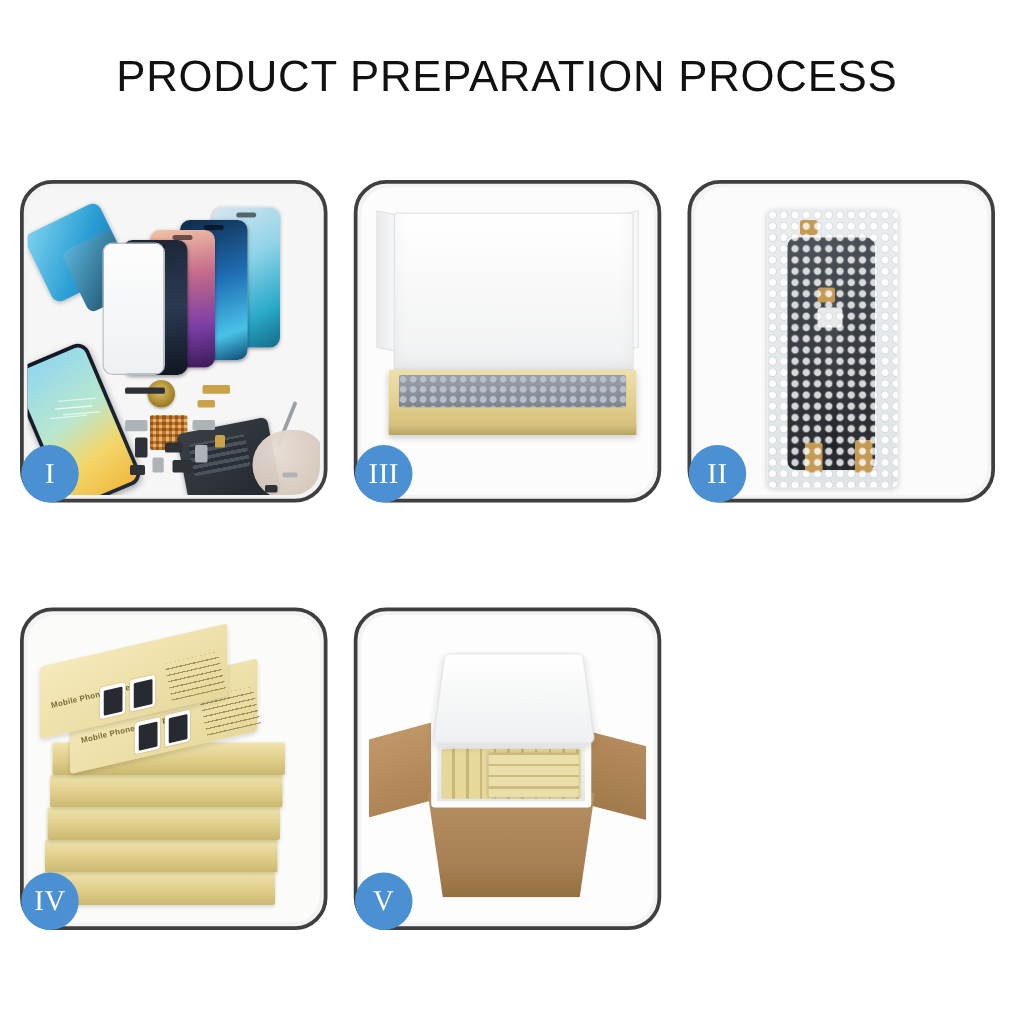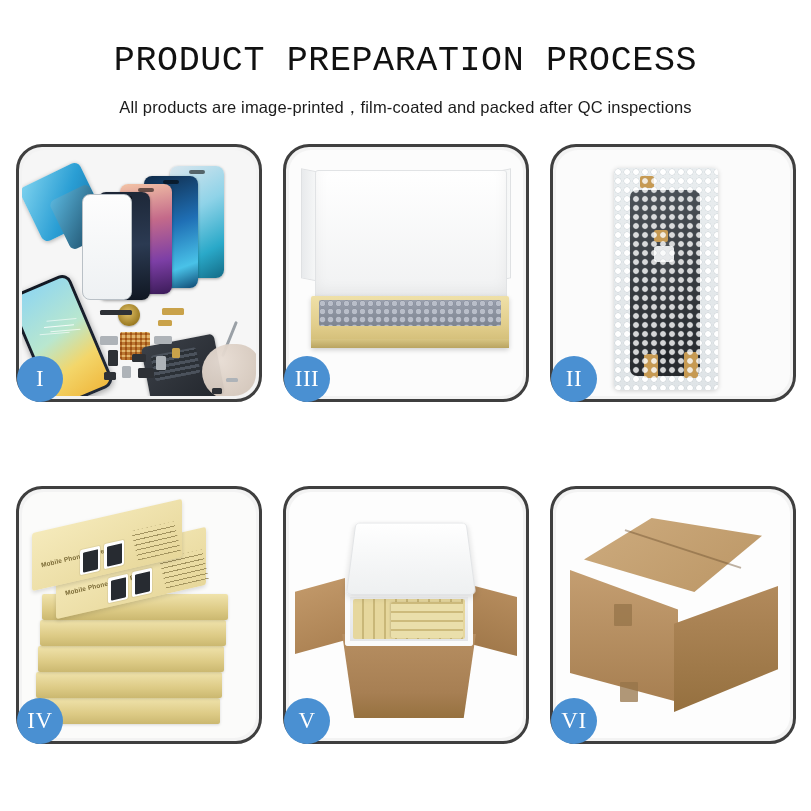--- a/index.html
+++ b/index.html
@@ -14,21 +14,21 @@
     font-family: "Liberation Sans", sans-serif;
     position: relative;
   }
 
   
   .header {
     padding-top: 44px;
     text-align: center;
   }
   .page-title {
-    font-family: Liberation Mono, monospace;
+    font-family: Liberation Sans, sans-serif;
     font-size: 35px;
     font-weight: 400;
     letter-spacing: 0.6px;
     color: #111111;
     line-height: 1;
     margin: 0;
     white-space: nowrap;
   }
   .page-subtitle {
     font-family: "Liberation Sans", sans-serif;
@@ -405,21 +405,20 @@
     position: absolute;
     background: rgba(150,116,74,.75);
     border-radius: 1px;
   }
 </style>
 </head>
 <body>
 
 <div class="header">
   <h1 class="page-title">PRODUCT PREPARATION PROCESS</h1>
-  <p class="page-subtitle">All products are image-printed，film-coated and packed after QC inspections</p>
 </div>
 
 <div class="grid">
 
   <div class="step-card">
     <div class="card-media c1">
       <div class="tilt-blue"></div>
       <div class="tilt-blue2"></div>
 
       <div class="ph-fan ph-f1">
@@ -525,27 +524,14 @@
       <div class="carton-body"></div>
       <div class="foam-tray">
         <div class="gold-slabs"></div>
         <div class="gold-slabs2"></div>
       </div>
       <div class="foam-lid"></div>
     </div>
     <div class="badge">V</div>
   </div>
 
-  <div class="step-card">
-    <div class="card-media c6">
-      <div class="box3d">
-        <div class="box-top"></div>
-        <div class="box-front"></div>
-        <div class="box-side"></div>
-        <span class="seam" style="left:52px;top:30px;width:122px;height:2px;transform:rotate(18deg);"></span>
-        <span class="tape-patch" style="left:44px;top:86px;width:18px;height:22px;"></span>
-        <span class="tape-patch" style="left:50px;top:164px;width:18px;height:20px;"></span>
-      </div>
-    </div>
-    <div class="badge">VI</div>
-  </div>
 
 </div>
 
 </body></html>

